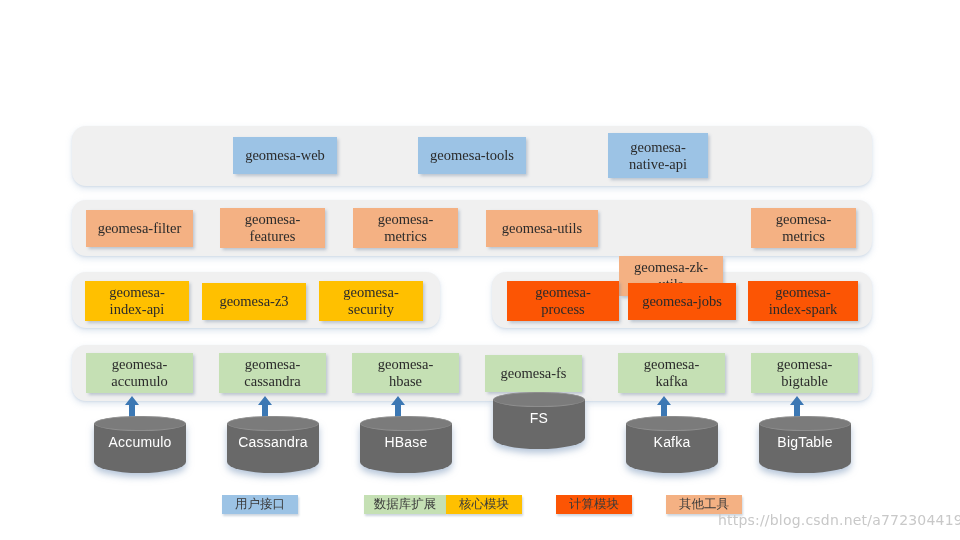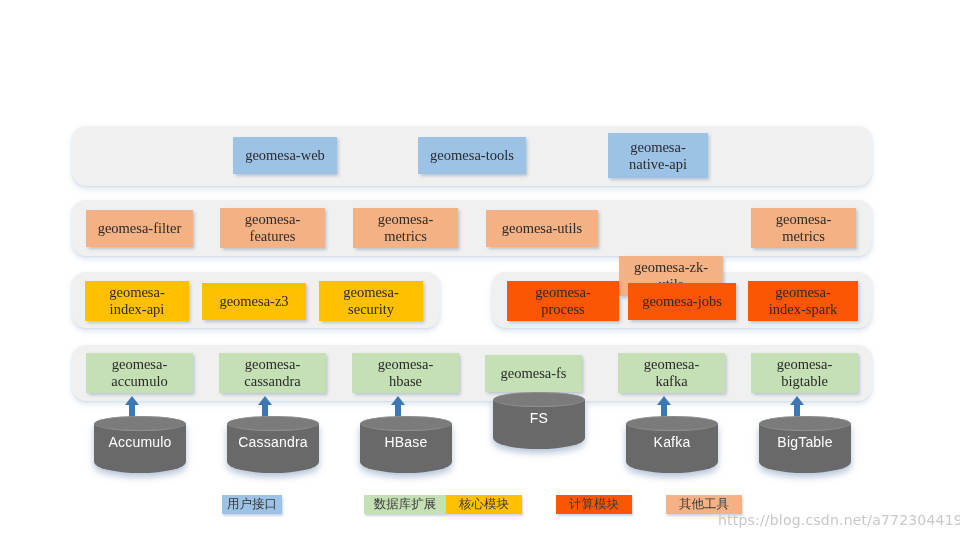--- a/index.html
+++ b/index.html
@@ -263,21 +263,21 @@
         <div class="top"></div>
         <div class="lbl">Kafka</div>
       </div>
       <div class="cyl" style="left: 759px; top: 416px;">
         <div class="body"></div>
         <div class="top"></div>
         <div class="lbl">BigTable</div>
       </div>
     </div>
   <div id="legend-layer">
-      <div class="legend-item c-blue" style="left: 222px; top: 495px; width: 60px;">
+      <div class="legend-item c-blue" style="left: 222px; top: 495px; width: 76px;">
         <span>用户接口</span>
       </div>
       <div class="legend-item c-green" style="left: 331px; top: 495px; width: 82px; margin-left: 33px;">
         <span>数据库扩展</span>
       </div>
       <div class="legend-item c-yellow" style="left: 446px; top: 495px; width: 76px;">
         <span>核心模块</span>
       </div>
       <div class="legend-item c-red" style="left: 556px; top: 495px; width: 76px; text-align: center;">
         <span>计算模块</span>

